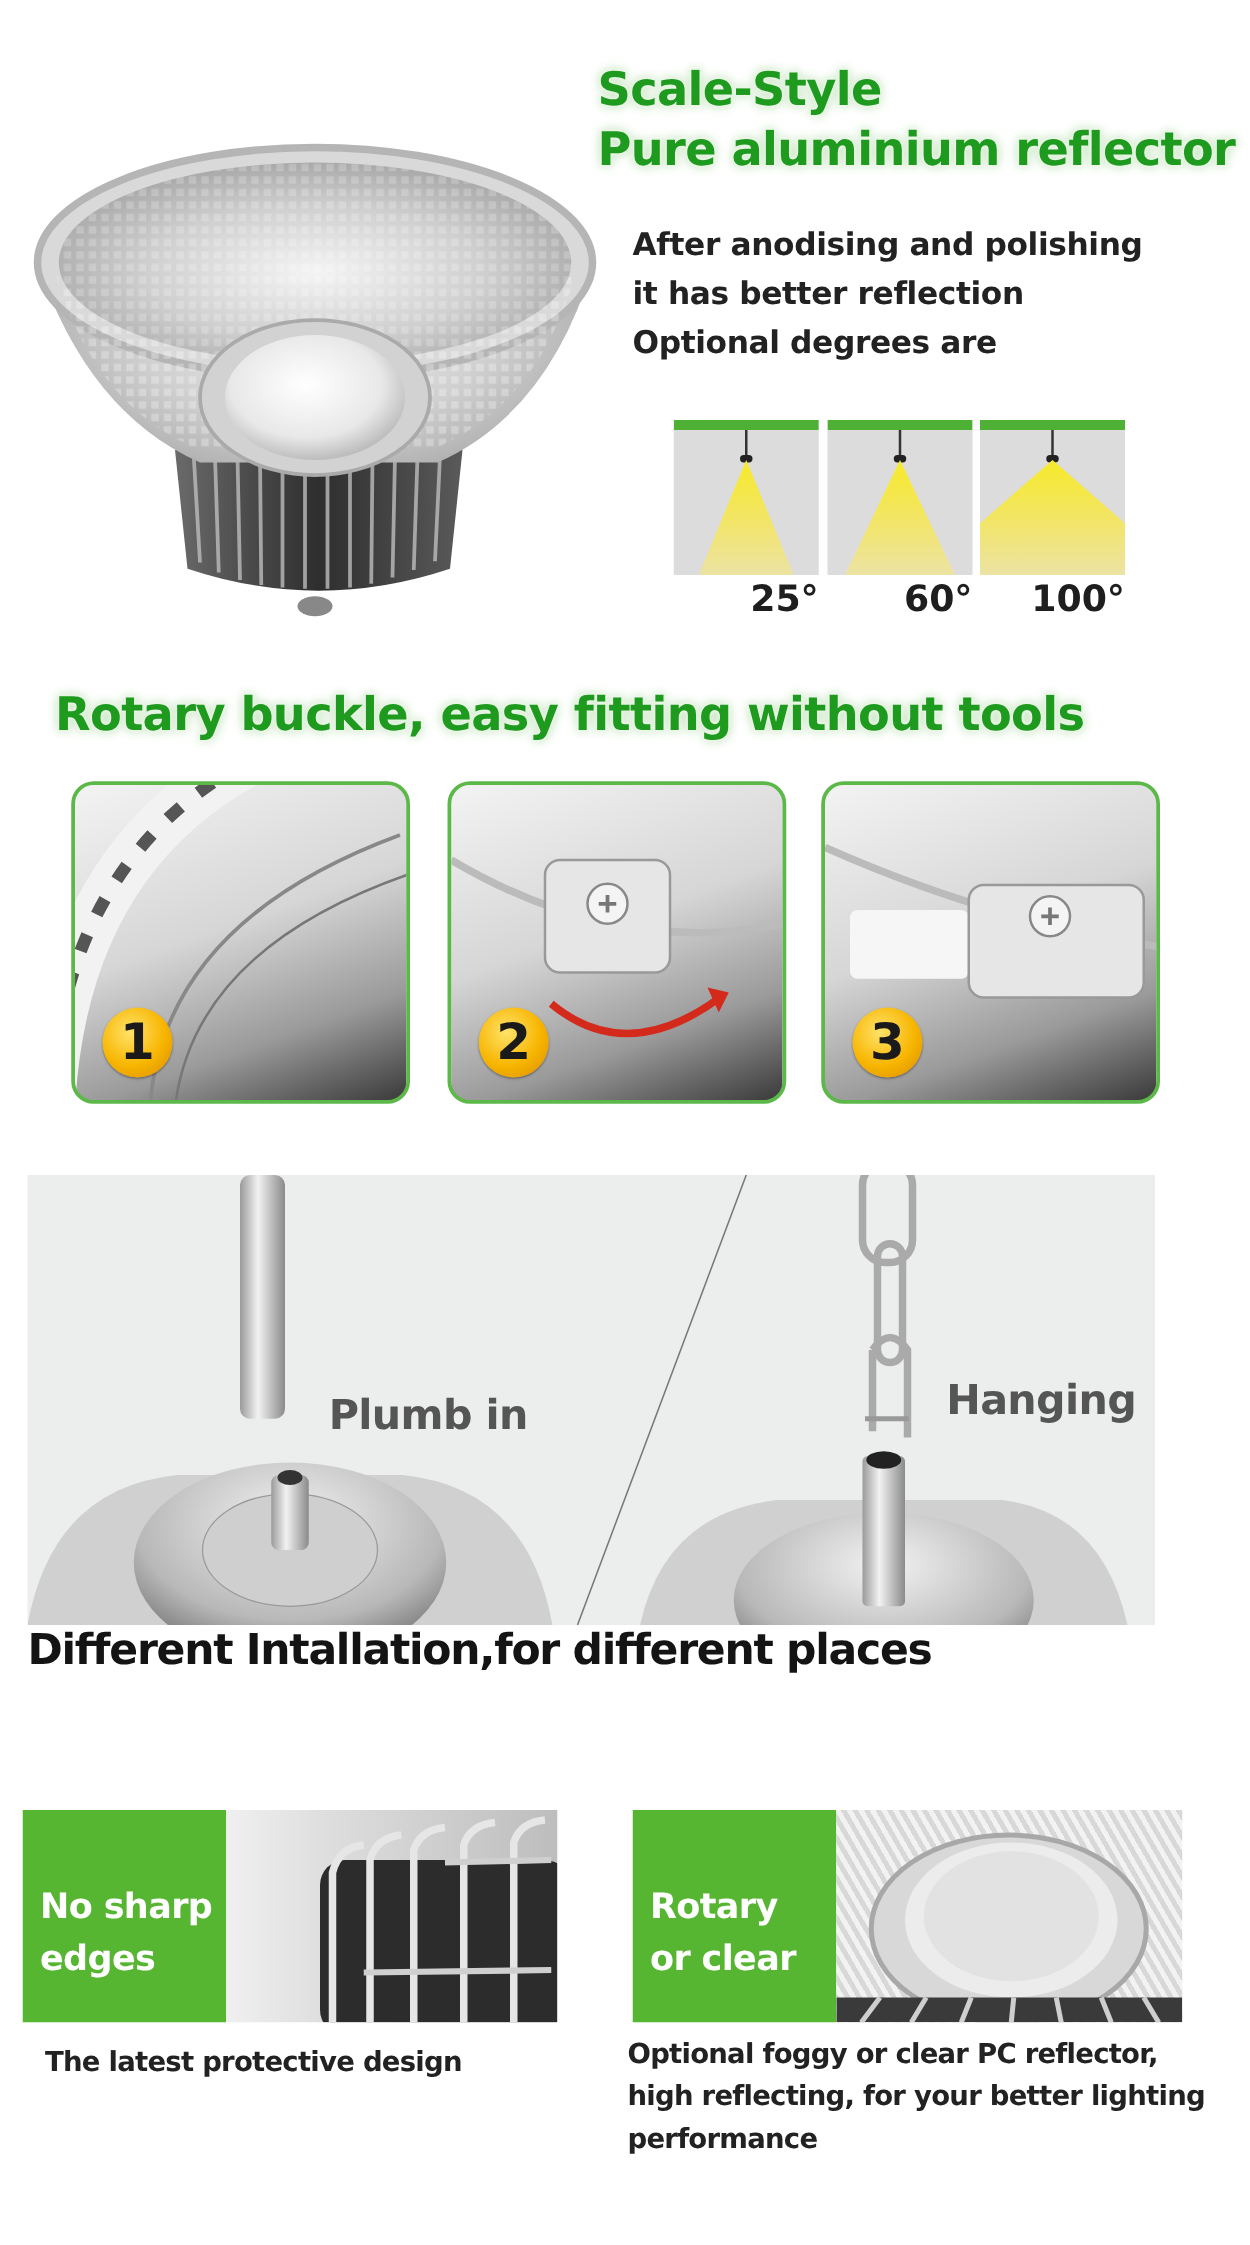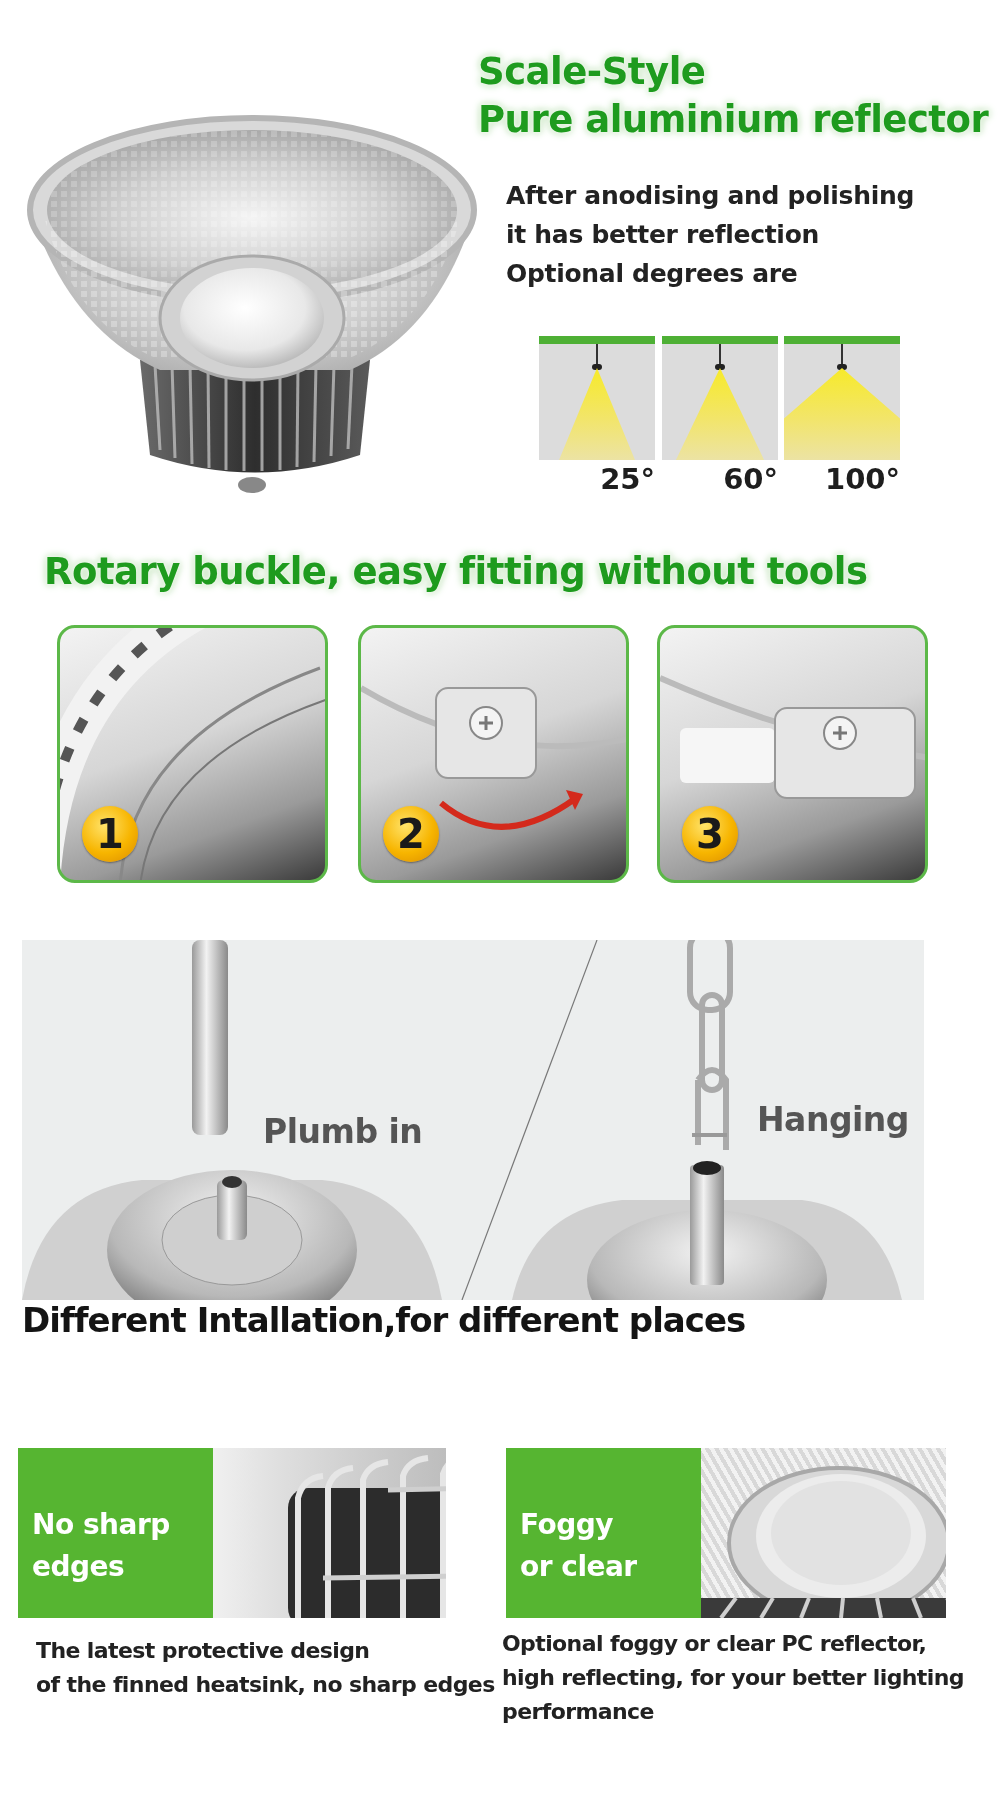--- a/index.html
+++ b/index.html
@@ -27,21 +27,21 @@
 
   .step-box { top: 625px; width: 271px; height: 258px; border: 3px solid #5cb848; border-radius: 18px; overflow: hidden; background: linear-gradient(160deg, #f3f3f3 0%, #d6d6d6 45%, #9a9a9a 75%, #3a3a3a 100%); }
   .step-badge { position: absolute; left: 22px; bottom: 18px; width: 56px; height: 56px; border-radius: 50%; background: radial-gradient(circle at 40% 35%, #ffe36a 0%, #f7b500 55%, #d98a00 100%); box-shadow: 0 1px 2px rgba(0,0,0,0.4); display: flex; align-items: center; justify-content: center; font-size: 40px; font-weight: bold; color: #1a1a1a; font-family: "DejaVu Sans", sans-serif; }
 
   .install-panel { left: 22px; top: 920px; width: 902px; height: 360px; background: #eceeee; overflow: hidden; margin-top: 20px; }
   .install-label { font-size: 33px; font-weight: bold; color: #555; font-family: "DejaVu Sans", sans-serif; letter-spacing: -0.5px; }
 
   .section-title { left: 22px; top: 1300px; font-size: 34px; font-weight: bold; color: #141414; font-family: "DejaVu Sans", sans-serif; letter-spacing: -1px; }
 
   .feature { top: 1448px; height: 170px; display: flex; overflow: hidden; }
-  .feature-green { width: 195px; height: 100%; background: #56b531; position: relative; }
+  .feature-green { width: 163px; height: 100%; background: #56b531; position: relative; }
   .feature-green-text { position: absolute; left: 14px; bottom: 30px; color: #fff; font-size: 28px; font-weight: bold; line-height: 42px; font-family: "DejaVu Sans", sans-serif; letter-spacing: -0.5px; }
   .feature-photo { flex: 1; height: 100%; position: relative; overflow: hidden; }
 
   .caption { font-size: 22px; font-weight: bold; line-height: 34px; color: #222; font-family: "DejaVu Sans", sans-serif; letter-spacing: -0.6px; white-space: nowrap; }
 </style>
 </head>
 <body>
 
 <div class="abs lamp">
   <svg width="470" height="440" viewBox="0 0 470 440">
@@ -227,21 +227,21 @@
         <line x1="110" y1="130" x2="260" y2="128"></line>
         <line x1="175" y1="42" x2="260" y2="40"></line>
       </g>
     </svg>
   </div>
 </div>
 
 <div class="abs feature" style="left:506px; width:440px;">
   <div class="feature-green">
     <div class="feature-green-text">
-      <div>Foggy</div>
+      <div>Rotary</div>
       <div>or clear</div>
     </div>
   </div>
   <div class="feature-photo" style="background: repeating-linear-gradient(60deg, #d8d8d8 0 4px, #f2f2f2 4px 8px);">
     <svg width="277" height="170" viewBox="0 0 277 170" style="position:absolute;left:0;top:0;">
       <ellipse cx="138" cy="95" rx="110" ry="75" fill="#d8d8d8" stroke="#a8a8a8" stroke-width="4"></ellipse>
       <ellipse cx="140" cy="88" rx="85" ry="62" fill="#ececec"></ellipse>
       <ellipse cx="140" cy="85" rx="70" ry="52" fill="#e2e2e2"></ellipse>
       <rect x="0" y="150" width="277" height="20" fill="#3a3a3a"></rect>
       <g stroke="#cfcfcf" stroke-width="4">
@@ -252,20 +252,19 @@
         <line x1="180" y1="170" x2="176" y2="150"></line>
           <line x1="220" y1="170" x2="212" y2="150"></line>
         <line x1="258" y1="170" x2="246" y2="150"></line>
       </g>
     </svg>
   </div>
 </div>
 
 <div class="abs caption" style="left:36px; top:1634px;">
   <div>The latest protective design</div>
-  <div>of the finned heatsink, no sharp edges</div>
 </div>
 
 <div class="abs caption" style="left:502px; top:1627px;">
   <div>Optional foggy or clear PC reflector,</div>
   <div>high reflecting, for your better lighting</div>
   <div>performance</div>
 </div>
 
 </body></html>

